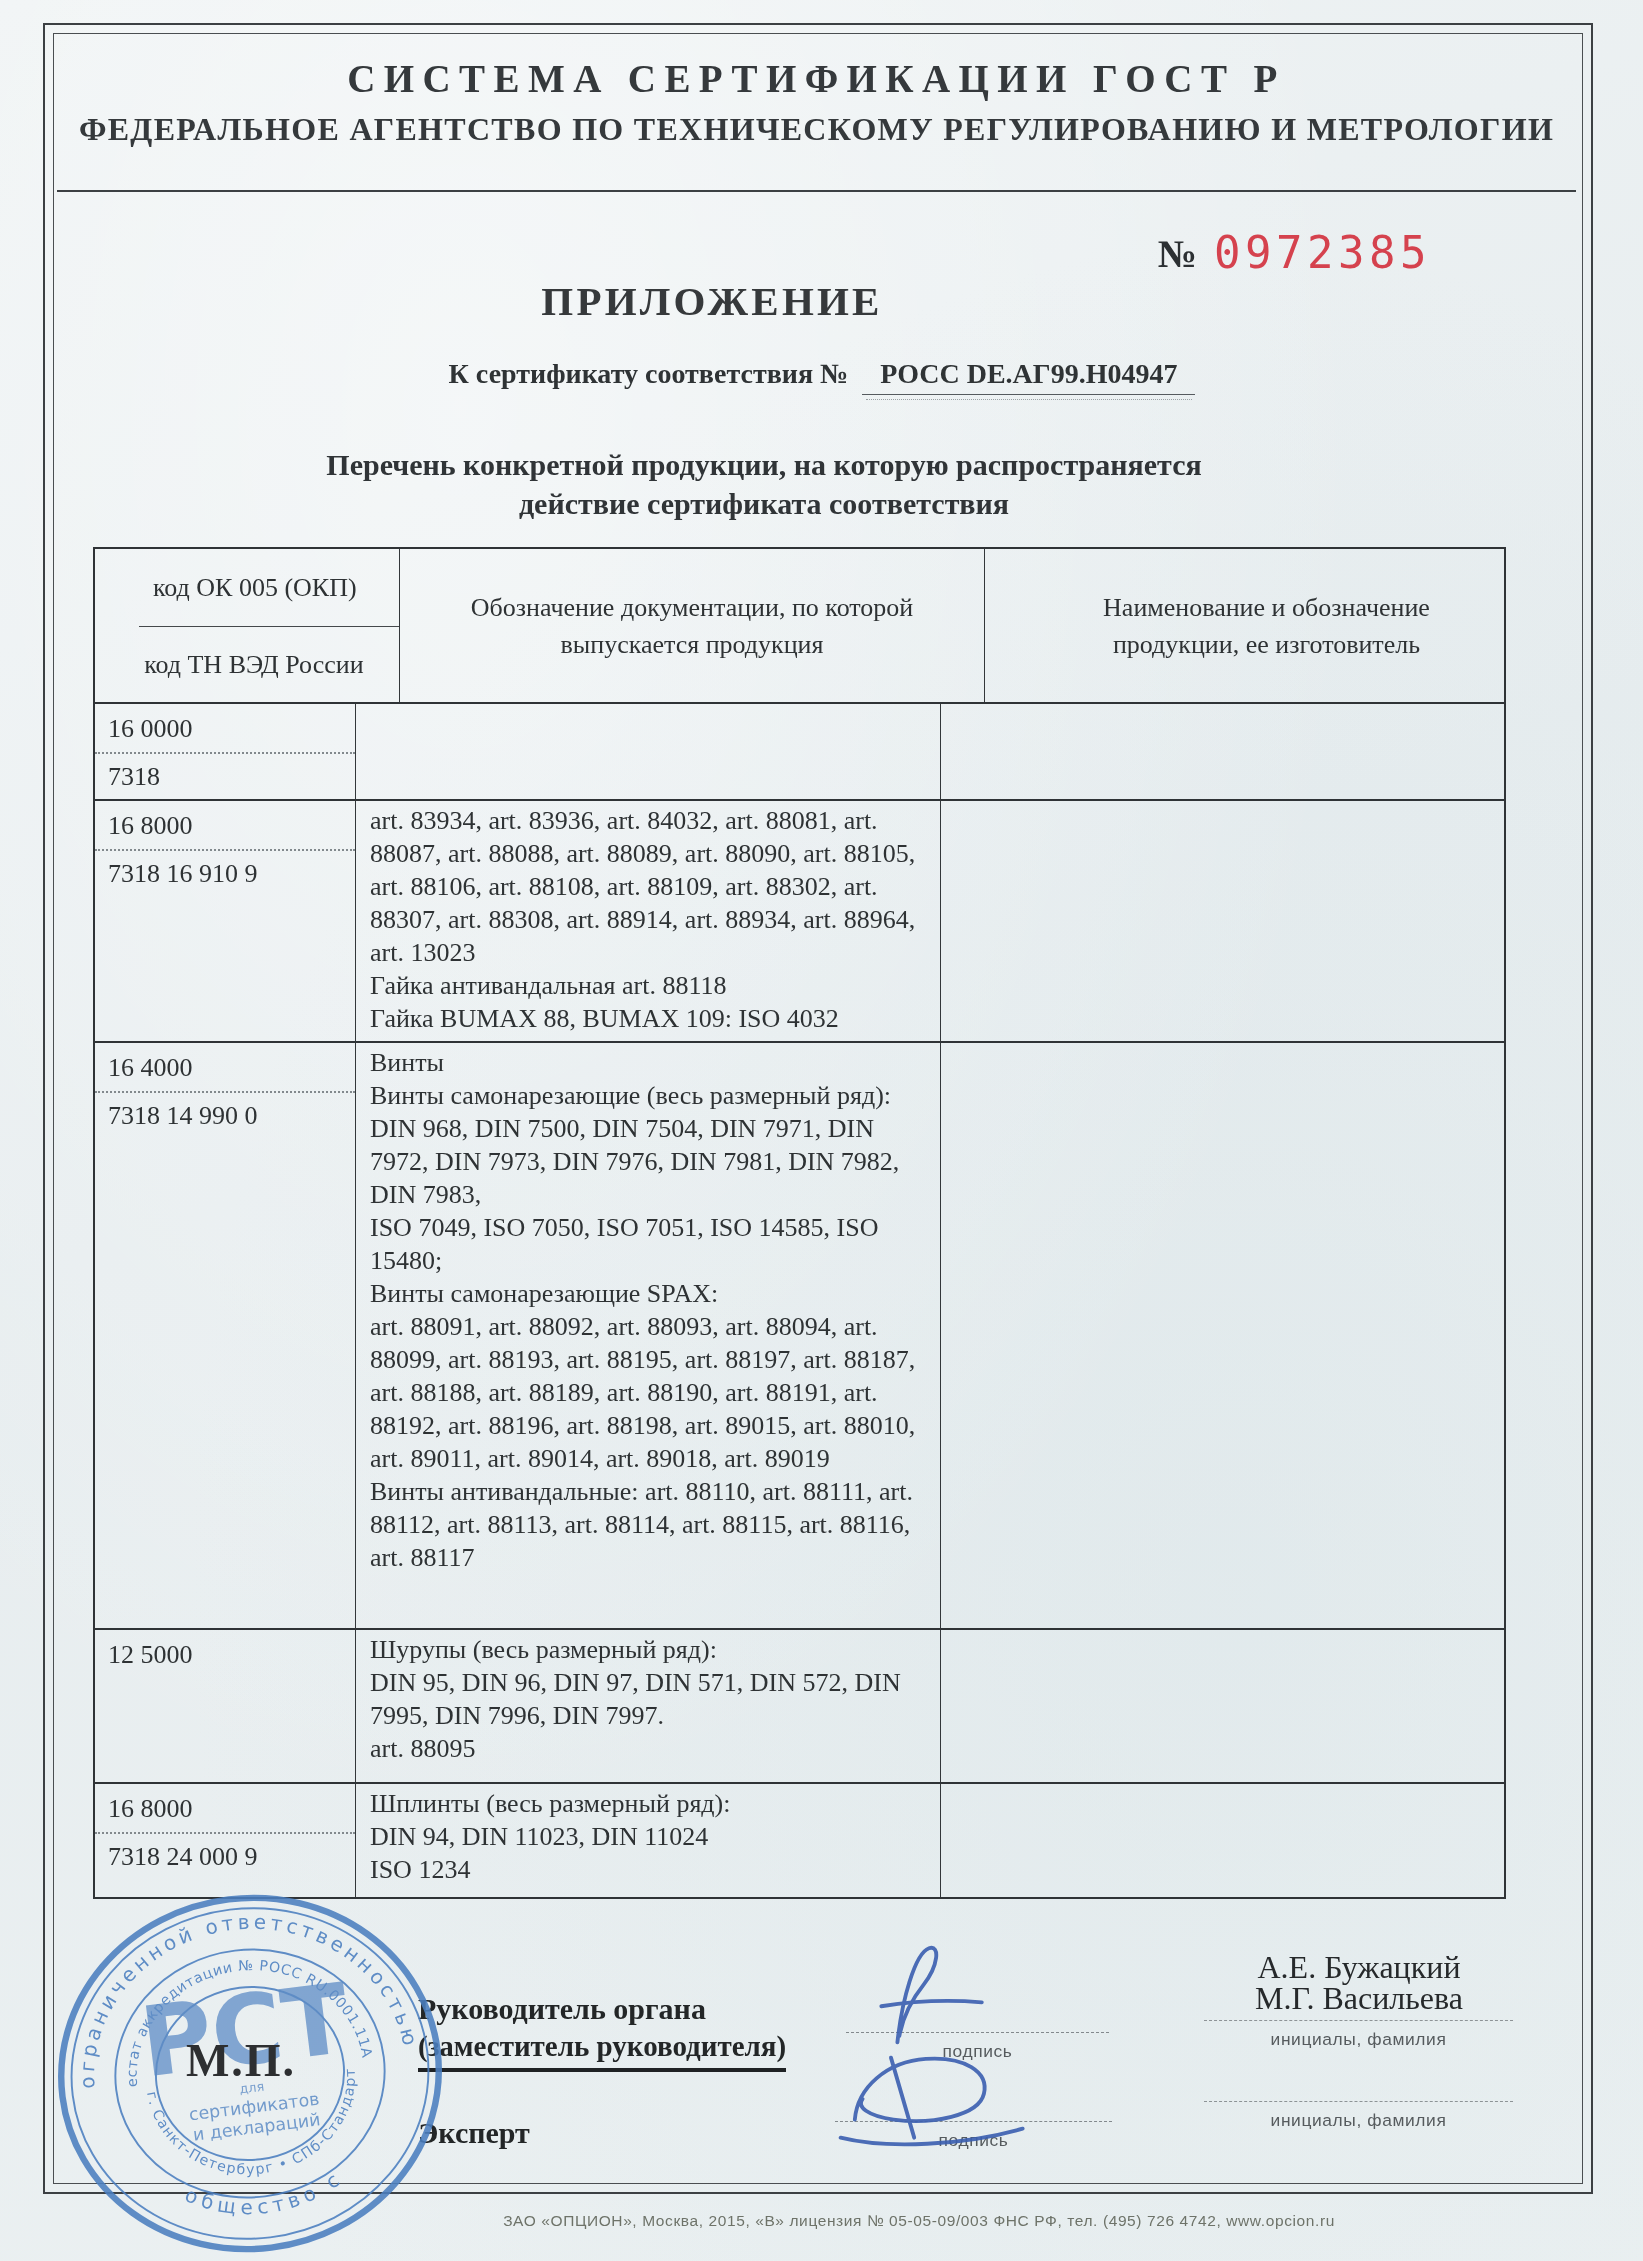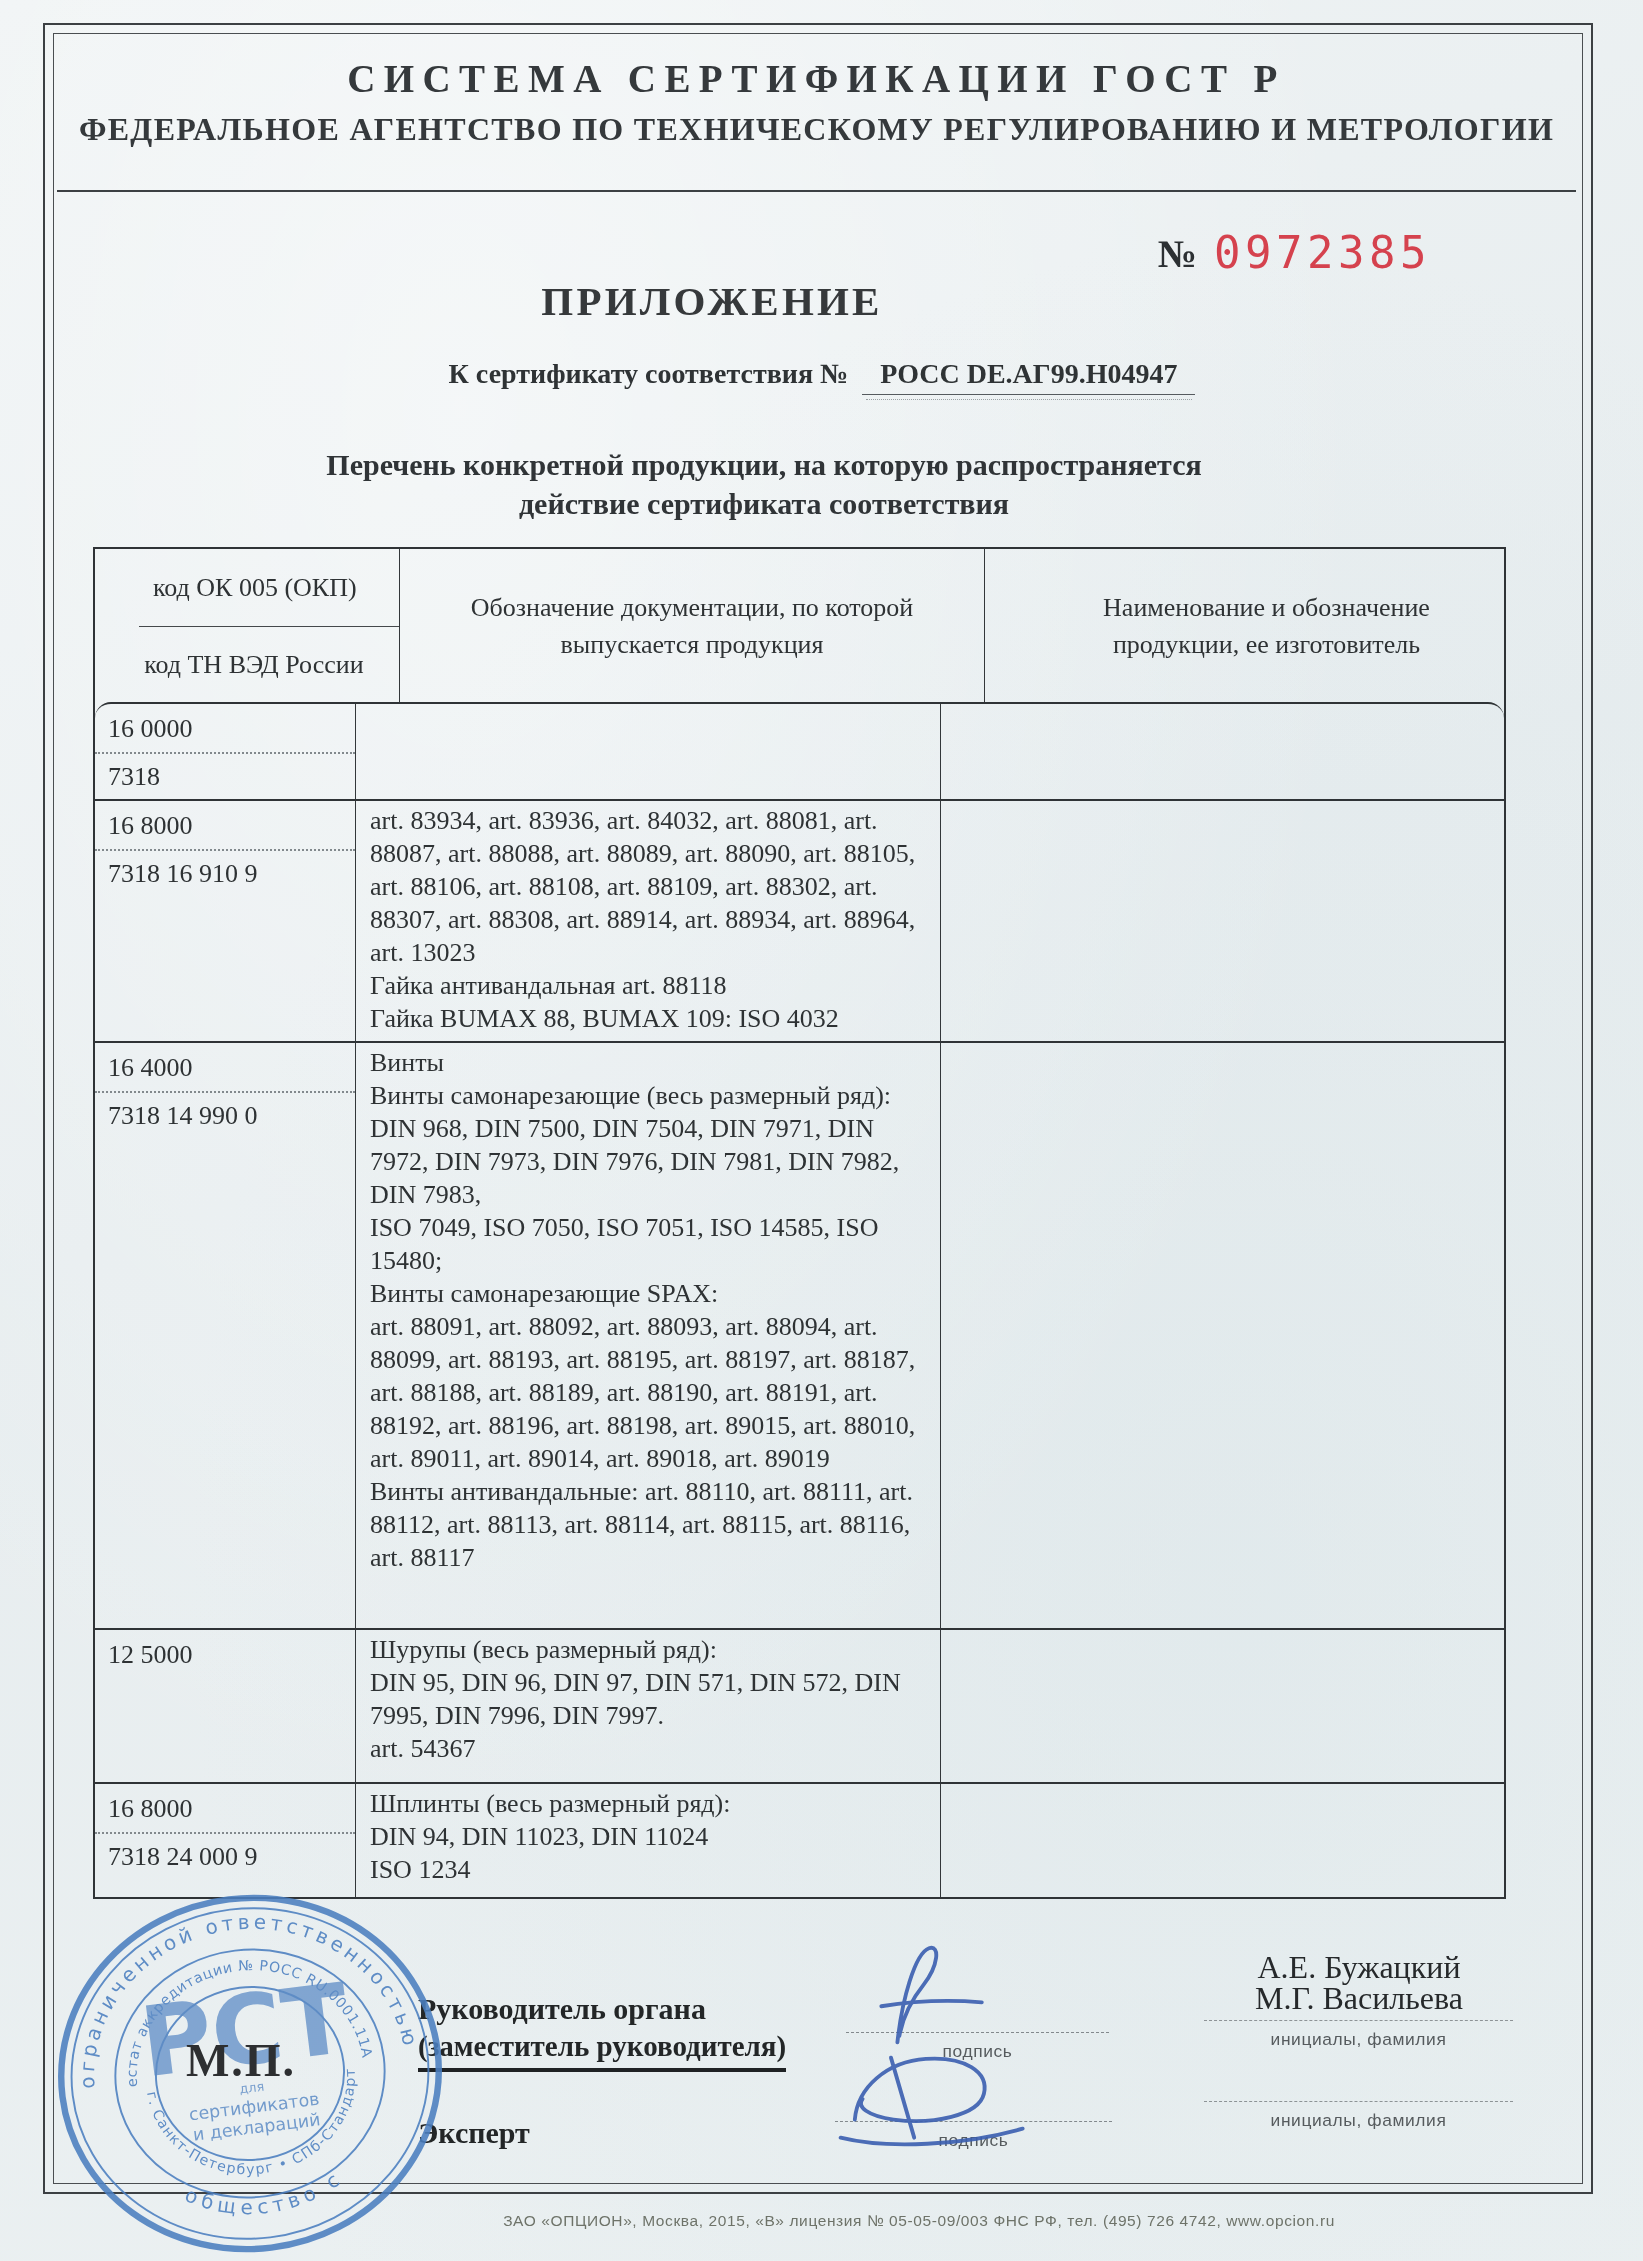--- a/index.html
+++ b/index.html
@@ -47,21 +47,21 @@
   .tr + .tr { border-top:2.6px solid #2f3336; }
   .td { box-sizing:border-box; border-right:1.9px solid #33373a; font-size:26px; line-height:33px; }
   .td:last-child { border-right:none; }
   .thead { min-height:153px;padding-left:44px; }
   .th-codes { display:flex; flex-direction:column; }
   .th-code-top { height:77px; display:flex; align-items:center; padding-left:14px;
     border-bottom:1.9px solid #44484b; font-size:26px; }
   .th-code-bottom { flex:1; display:flex; align-items:center; padding-left:5.2px; font-size:26px; }
   .th-center { display:flex; align-items:center; justify-content:center; text-align:center;
     padding:0 52px; line-height:37px; }
-  .row1 { min-height:67px;border-radius:16px; }
+  .row1 { min-height:67px; }
   .row2 { min-height:240px; }
   .row3 { min-height:585px; }
   .row4 { min-height:152px; }
   .row5 { min-height:113px; }
   .cell-code { padding:7.7px 9px 6.4px 13px; }
   .code-split { border-top:2.6px dotted #82898d; margin:7.7px -9px 5.2px -13px; }
   .cell-name { padding:2.6px 11.6px 5.2px 14px; }
   .cell-name p { margin:0; }
   .cell-doc {}
   
@@ -176,21 +176,21 @@
       <div class="td cell-doc"></div>
     </div>
 
     <div class="tr row4">
       <div class="td cell-code">
         <div>12 5000</div>
       </div>
       <div class="td cell-name">
         <p>Шурупы (весь размерный ряд):</p>
         <p>DIN 95, DIN 96, DIN 97, DIN 571, DIN 572, DIN 7995, DIN 7996, DIN 7997.</p>
-        <p>art. 54367</p>
+        <p>art. 88095</p>
       </div>
       <div class="td cell-doc"></div>
     </div>
 
     <div class="tr row5">
       <div class="td cell-code">
         <div>16 8000</div>
         <div class="code-split"></div>
         <div>7318 24 000 9</div>
       </div>

